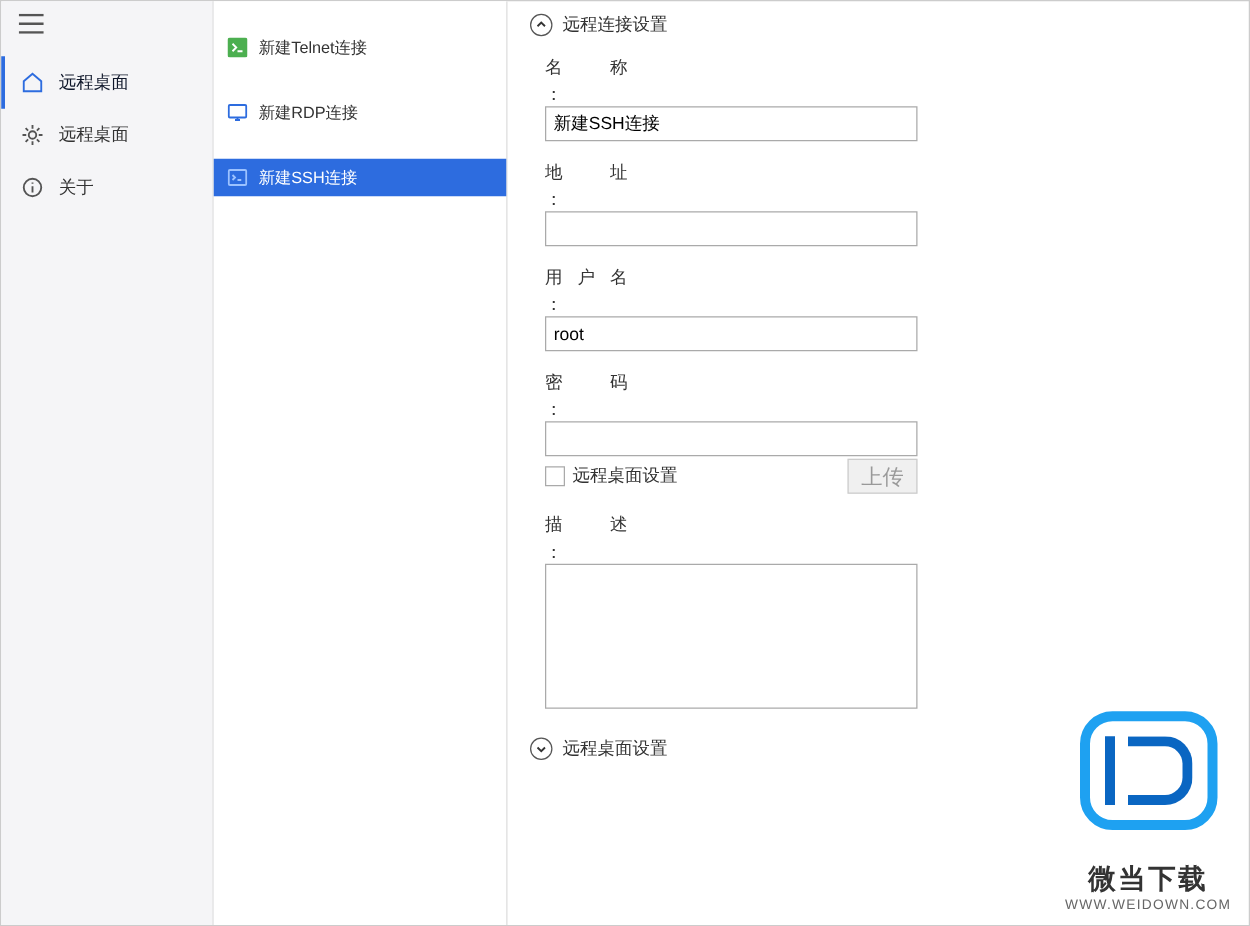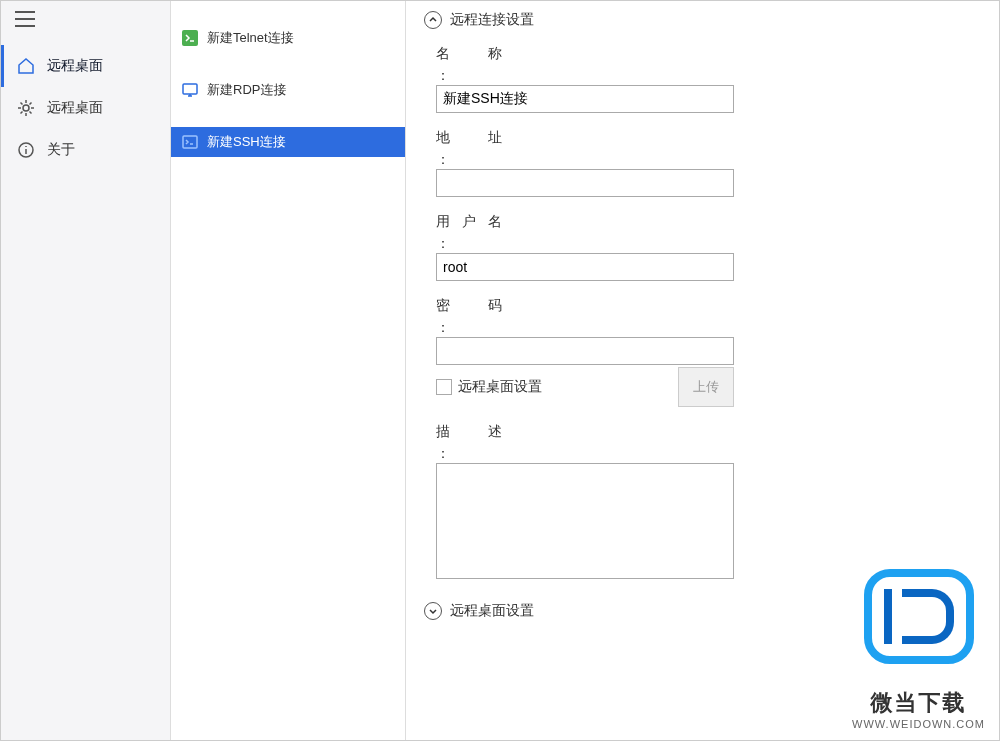--- a/index.html
+++ b/index.html
@@ -21,21 +21,21 @@
 .section-header { display: flex; align-items: center; cursor: pointer; margin-bottom: 12px; }
 .section-header .chev { width: 18px; height: 18px; border: 1px solid #555; border-radius: 50%; display: flex; align-items: center; justify-content: center; margin-right: 8px; }
 .form-row { display: flex; align-items: flex-start; margin-bottom: 12px; padding-left: 12px; flex-direction: column; }
 .form-label { width: 70px; text-align: justify; text-align-last: justify; padding-right: 4px; padding-top: 4px; }
 .colon { padding-top: 4px; margin-right: 8px; }
 .form-input { flex: 1; }
 .form-input input[type=text], .form-input input[type=password] { width: 298px; height: 28px; border: 1px solid #aaa; padding: 2px 6px; font-size: 14px; font-family: inherit; }
 .form-input textarea { width: 298px; height: 116px; border: 1px solid #aaa; padding: 4px 6px; font-size: 14px; font-family: inherit; resize: none; }
 .key-row { display: flex; align-items: center; width: 298px; margin-top: 2px; }
 .chk { width: 16px; height: 16px; border: 1px solid #aaa; margin-right: 6px; }
-.upload-btn { margin-left: auto; height: 40px; width: 56px; border: 1px solid #ccc; background: #f0f0f0; color: #999; font-size: 13px; cursor: pointer; }
+.upload-btn { margin-left: auto; height: 28px; width: 56px; border: 1px solid #ccc; background: #f0f0f0; color: #999; font-size: 17px; cursor: pointer; }
 .section2 { margin-top: 20px; }
 .watermark { position: absolute; right: 14px; bottom: 10px; text-align: center; }
 .logo { width: 110px; height: 95px; border: 8px solid #1ea1f1; border-radius: 26px; position: relative; margin: 0 auto; background: #fff; }
 .logo::before { content: ""; position: absolute; right: 12px; top: 12px; bottom: 12px; width: 44px; border: 8px solid #0a66c2; border-left: none; border-radius: 0 22px 22px 0; }
 .logo-inner-bar { position: absolute; left: 12px; top: 12px; bottom: 12px; width: 8px; background: #0a66c2; }
 .wm-title { font-size: 22px; font-weight: bold; margin-top: 24px; letter-spacing: 2px; }
 .wm-url { font-size: 11px; color: #666; letter-spacing: 1px; }
 </style>
 </head>
 <body>

